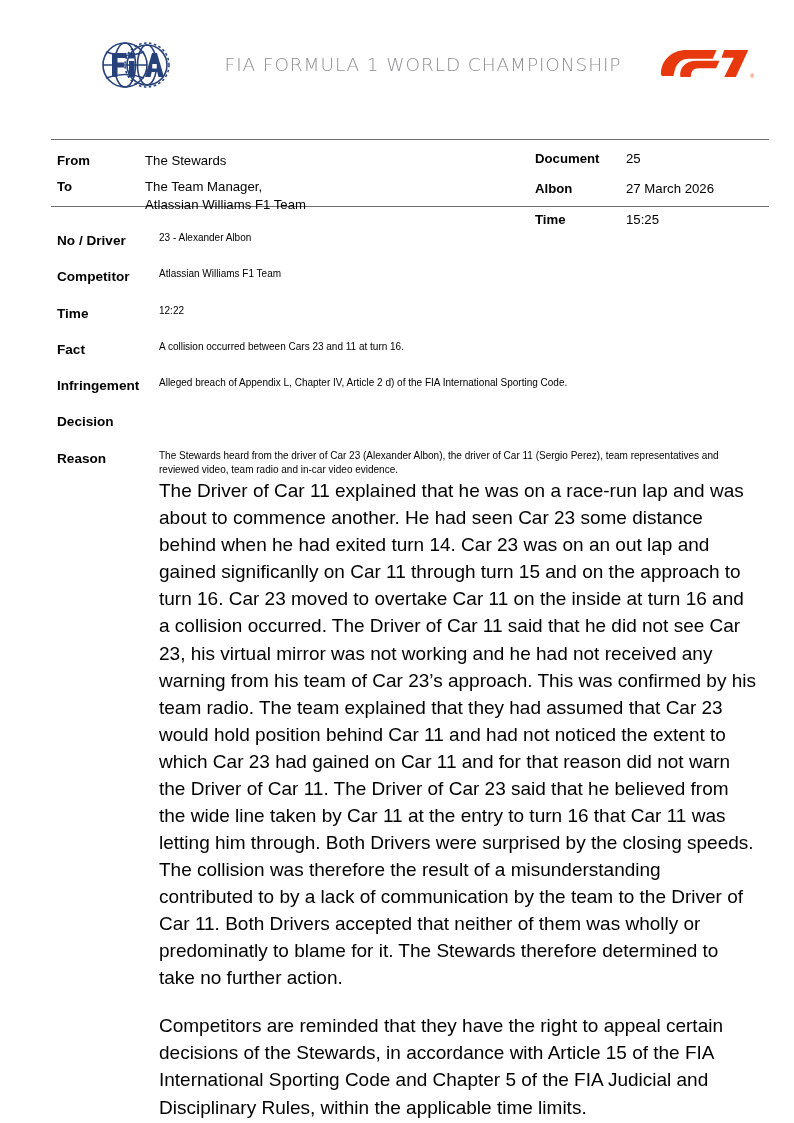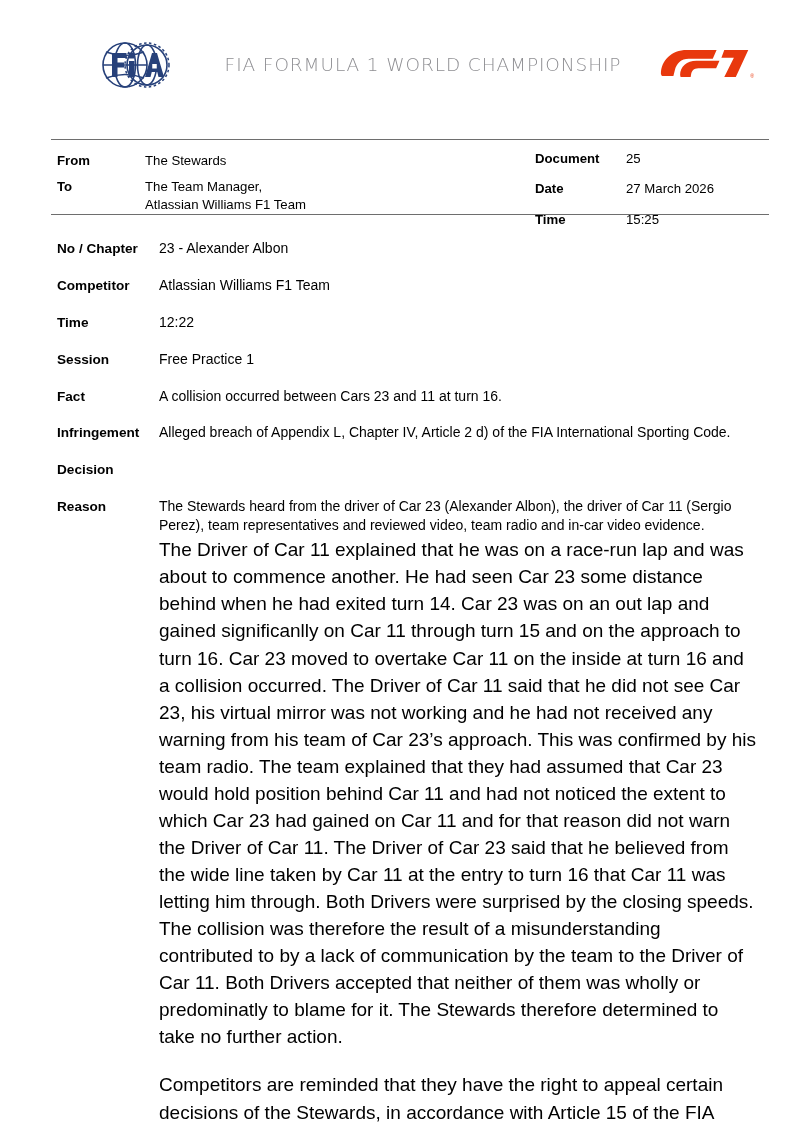--- a/index.html
+++ b/index.html
@@ -80,21 +80,21 @@
     letter-spacing: 0.1px;
   }
 
   
   .meta-wrap {
     margin-top: 29px;
     border-top: 1.3px solid #6e6e6e;
     border-bottom: 1.3px solid #6e6e6e;
     padding: 13px 0 17px 0;
     position: relative;
-    height: 76px;
+    height: 68px;
     box-sizing: border-box;
   }
   .meta-left { position: absolute; left: 6px; top: 12px; width: 440px; }
   .meta-right { position: absolute; left: 484px; top: 10px; width: 280px; }
 
   .meta-row {
     display: flex;
     align-items: flex-start;
     margin-bottom: 9px;
   }
@@ -134,21 +134,21 @@
     margin-bottom: 17px;
   }
   .field-label {
     font-weight: bold;
     font-size: 13.6px;
     width: 102px;
     flex: 0 0 102px;
     line-height: 1.42;
   }
   .field-value {
-    font-size: 14px;
+    font-size: 10px;
     line-height: 1.42;
     flex: 1 1 auto;
     max-width: 600px;
   }
   .field-row.reason { margin-bottom: 0; }
 
   .para {
     font-size: 19px;
     line-height: 1.425;
     margin: 0 0 0 0;
@@ -220,52 +220,48 @@
         </div>
       </div>
     </div>
 
     <div class="meta-right">
       <div class="meta-row">
         <div class="meta-label">Document</div>
         <div class="meta-value">25</div>
       </div>
       <div class="meta-row">
-        <div class="meta-label">Date</div>
+        <div class="meta-label">Albon</div>
         <div class="meta-value">27 March 2026</div>
       </div>
       <div class="meta-row">
         <div class="meta-label">Time</div>
         <div class="meta-value">15:25</div>
       </div>
     </div>
   </div>
 
 
   <div class="fields">
 
     <div class="field-row">
-      <div class="field-label">No / Chapter</div>
+      <div class="field-label">No / Driver</div>
       <div class="field-value">23 - Alexander Albon</div>
     </div>
 
     <div class="field-row">
       <div class="field-label">Competitor</div>
       <div class="field-value">Atlassian Williams F1 Team</div>
     </div>
 
     <div class="field-row">
       <div class="field-label">Time</div>
       <div class="field-value">12:22</div>
     </div>
 
-    <div class="field-row">
-      <div class="field-label">Session</div>
-      <div class="field-value">Free Practice 1</div>
-    </div>
 
     <div class="field-row">
       <div class="field-label">Fact</div>
       <div class="field-value">A collision occurred between Cars 23 and 11 at turn 16.</div>
     </div>
 
     <div class="field-row">
       <div class="field-label">Infringement</div>
       <div class="field-value">Alleged breach of Appendix L, Chapter IV, Article 2 d) of the FIA International Sporting Code.</div>
     </div>

